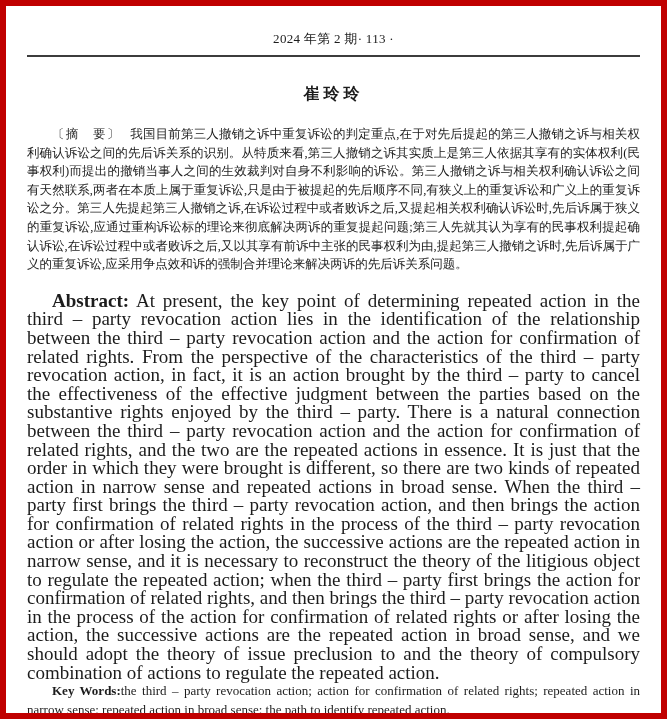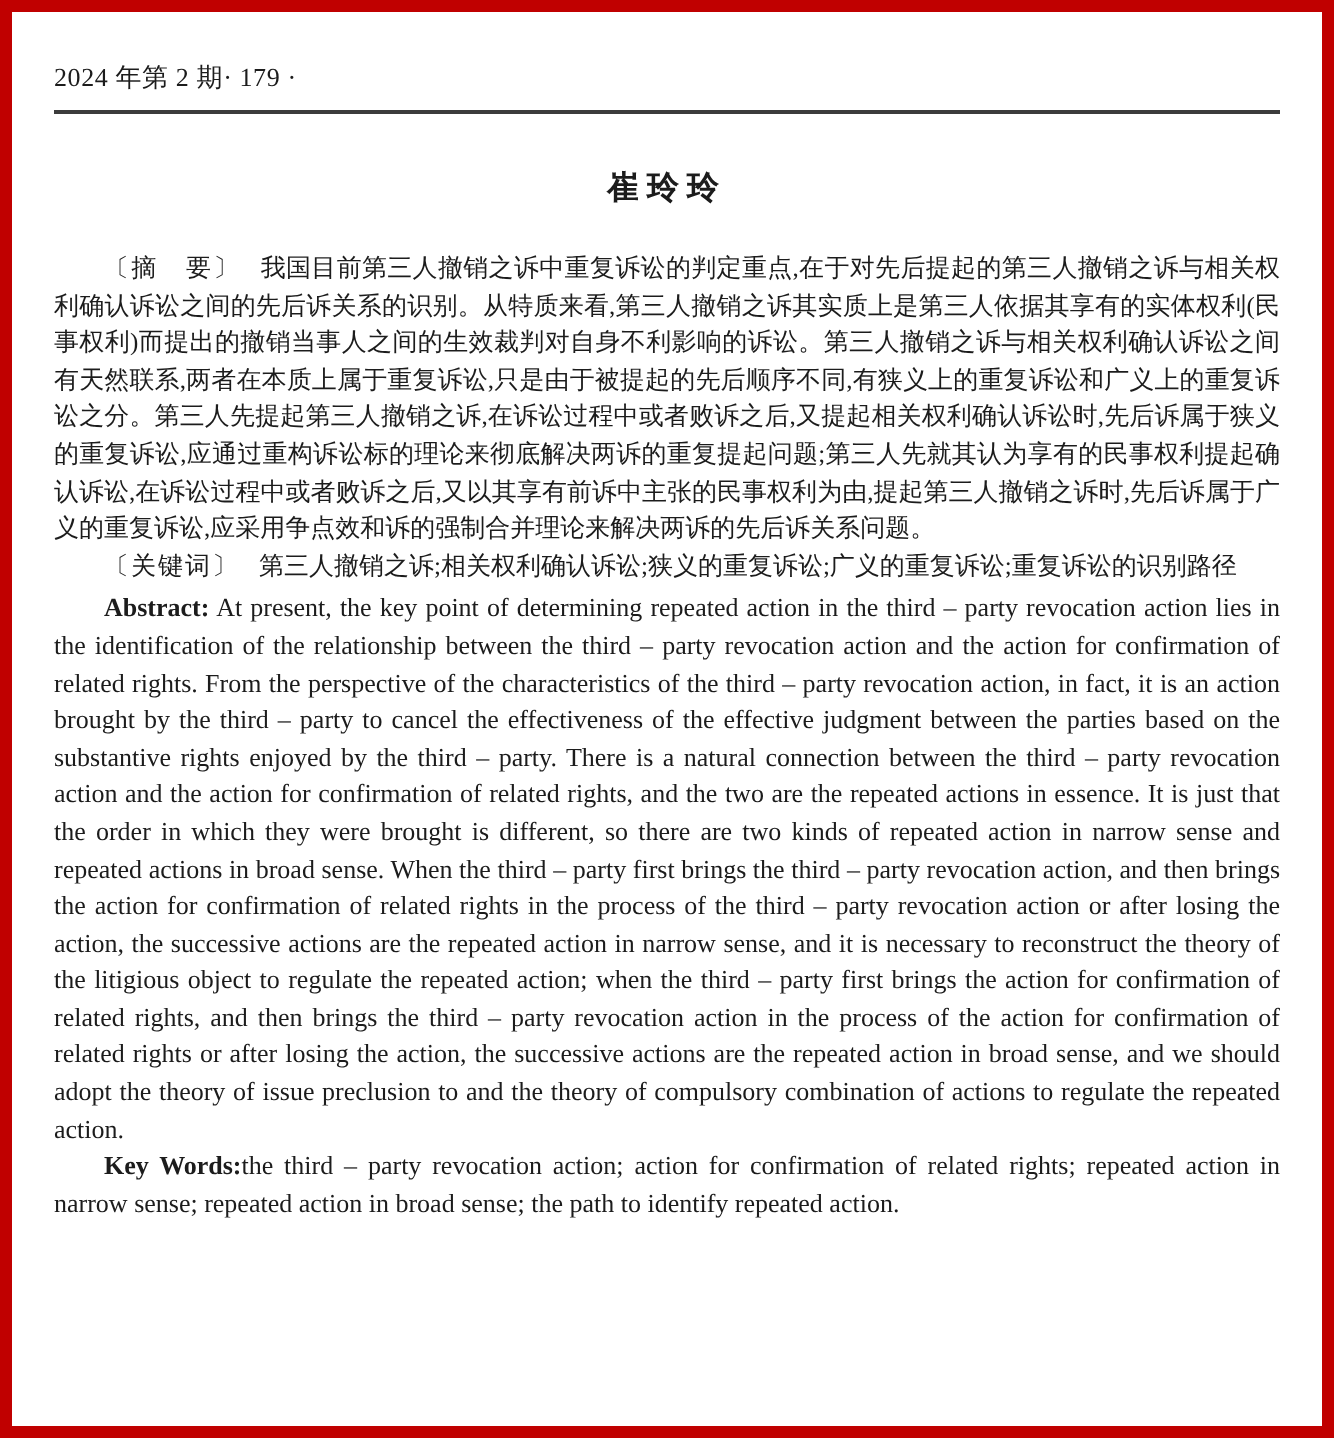--- a/index.html
+++ b/index.html
@@ -19,21 +19,21 @@
   }
   .page-inner {
     box-sizing: border-box;
     width: 100%;
     height: 100%;
     padding: 0 21px;
   }
   
   .running-head {
     display: flex;
-    justify-content: flex-start;
+    justify-content: center;
     align-items: baseline;
     margin-top: 24px;
     font-size: 13px;
     letter-spacing: 0.3px;
   }
   .running-head .center { text-align: center; }
   .running-head .right { text-align: right; }
   .head-rule {
     margin-top: 7px;
     border: none;
@@ -90,58 +90,55 @@
     line-height: 18.6px;
     text-indent: 25px;
   }
   .label-hei {
     font-family: "Liberation Sans", "DejaVu Sans", sans-serif;
     font-weight: normal;
     letter-spacing: 1px;
   }
   .label-gap { margin-right: 10px; }
   .abstract-en {
-    margin-top: 3px;
-    font-size: 13px;
+    margin-top: 18px;
+    font-size: 19px;
     line-height: 18.6px;
     text-indent: 25px;
   }
   .keywords-en {
     font-size: 13px;
     line-height: 18.6px;
     text-indent: 25px;
   }
   .label-bold-en {
     font-weight: bold;
   }
 </style>
 </head>
 <body>
 
 <div class="frame">
   <div class="page-inner">
 
     <div class="running-head">
       <span class="left">2024 年第 2 期</span>
-      <span class="right">· 179 ·</span>
+      <span class="right">· 113 ·</span>
     </div>
     <hr class="head-rule">
 
 
 
     <div class="author">崔玲玲</div>
 
 
     <p class="para abstract-cn">
       <span class="label-hei label-gap">〔摘　要〕</span><span>我国目前第三人撤销之诉中重复诉讼的判定重点,在于对先后提起的第三人撤销之诉与相关权利确认诉讼之间的先后诉关系的识别。从特质来看,第三人撤销之诉其实质上是第三人依据其享有的实体权利(民事权利)而提出的撤销当事人之间的生效裁判对自身不利影响的诉讼。第三人撤销之诉与相关权利确认诉讼之间有天然联系,两者在本质上属于重复诉讼,只是由于被提起的先后顺序不同,有狭义上的重复诉讼和广义上的重复诉讼之分。第三人先提起第三人撤销之诉,在诉讼过程中或者败诉之后,又提起相关权利确认诉讼时,先后诉属于狭义的重复诉讼,应通过重构诉讼标的理论来彻底解决两诉的重复提起问题;第三人先就其认为享有的民事权利提起确认诉讼,在诉讼过程中或者败诉之后,又以其享有前诉中主张的民事权利为由,提起第三人撤销之诉时,先后诉属于广义的重复诉讼,应采用争点效和诉的强制合并理论来解决两诉的先后诉关系问题。</span>
     </p>
 
-    <p class="para keywords-cn">
-      <span class="label-hei label-gap">〔关键词〕</span><span>第三人撤销之诉;相关权利确认诉讼;狭义的重复诉讼;广义的重复诉讼;重复诉讼的识别路径</span>
-    </p>
 
     <p class="para abstract-en">
       <span class="label-bold-en">Abstract:</span>
       <span>At present, the key point of determining repeated action in the third – party revocation action lies in the identification of the relationship between the third – party revocation action and the action for confirmation of related rights. From the perspective of the characteristics of the third – party revocation action, in fact, it is an action brought by the third – party to cancel the effectiveness of the effective judgment between the parties based on the substantive rights enjoyed by the third – party. There is a natural connection between the third – party revocation action and the action for confirmation of related rights, and the two are the repeated actions in essence. It is just that the order in which they were brought is different, so there are two kinds of repeated action in narrow sense and repeated actions in broad sense. When the third – party first brings the third – party revocation action, and then brings the action for confirmation of related rights in the process of the third – party revocation action or after losing the action, the successive actions are the repeated action in narrow sense, and it is necessary to reconstruct the theory of the litigious object to regulate the repeated action; when the third – party first brings the action for confirmation of related rights, and then brings the third – party revocation action in the process of the action for confirmation of related rights or after losing the action, the successive actions are the repeated action in broad sense, and we should adopt the theory of issue preclusion to and the theory of compulsory combination of actions to regulate the repeated action.</span>
     </p>
 
     <p class="para keywords-en">
       <span class="label-bold-en">Key Words:</span><span>the third – party revocation action; action for confirmation of related rights; repeated action in narrow sense; repeated action in broad sense; the path to identify repeated action.</span>
     </p>
 

